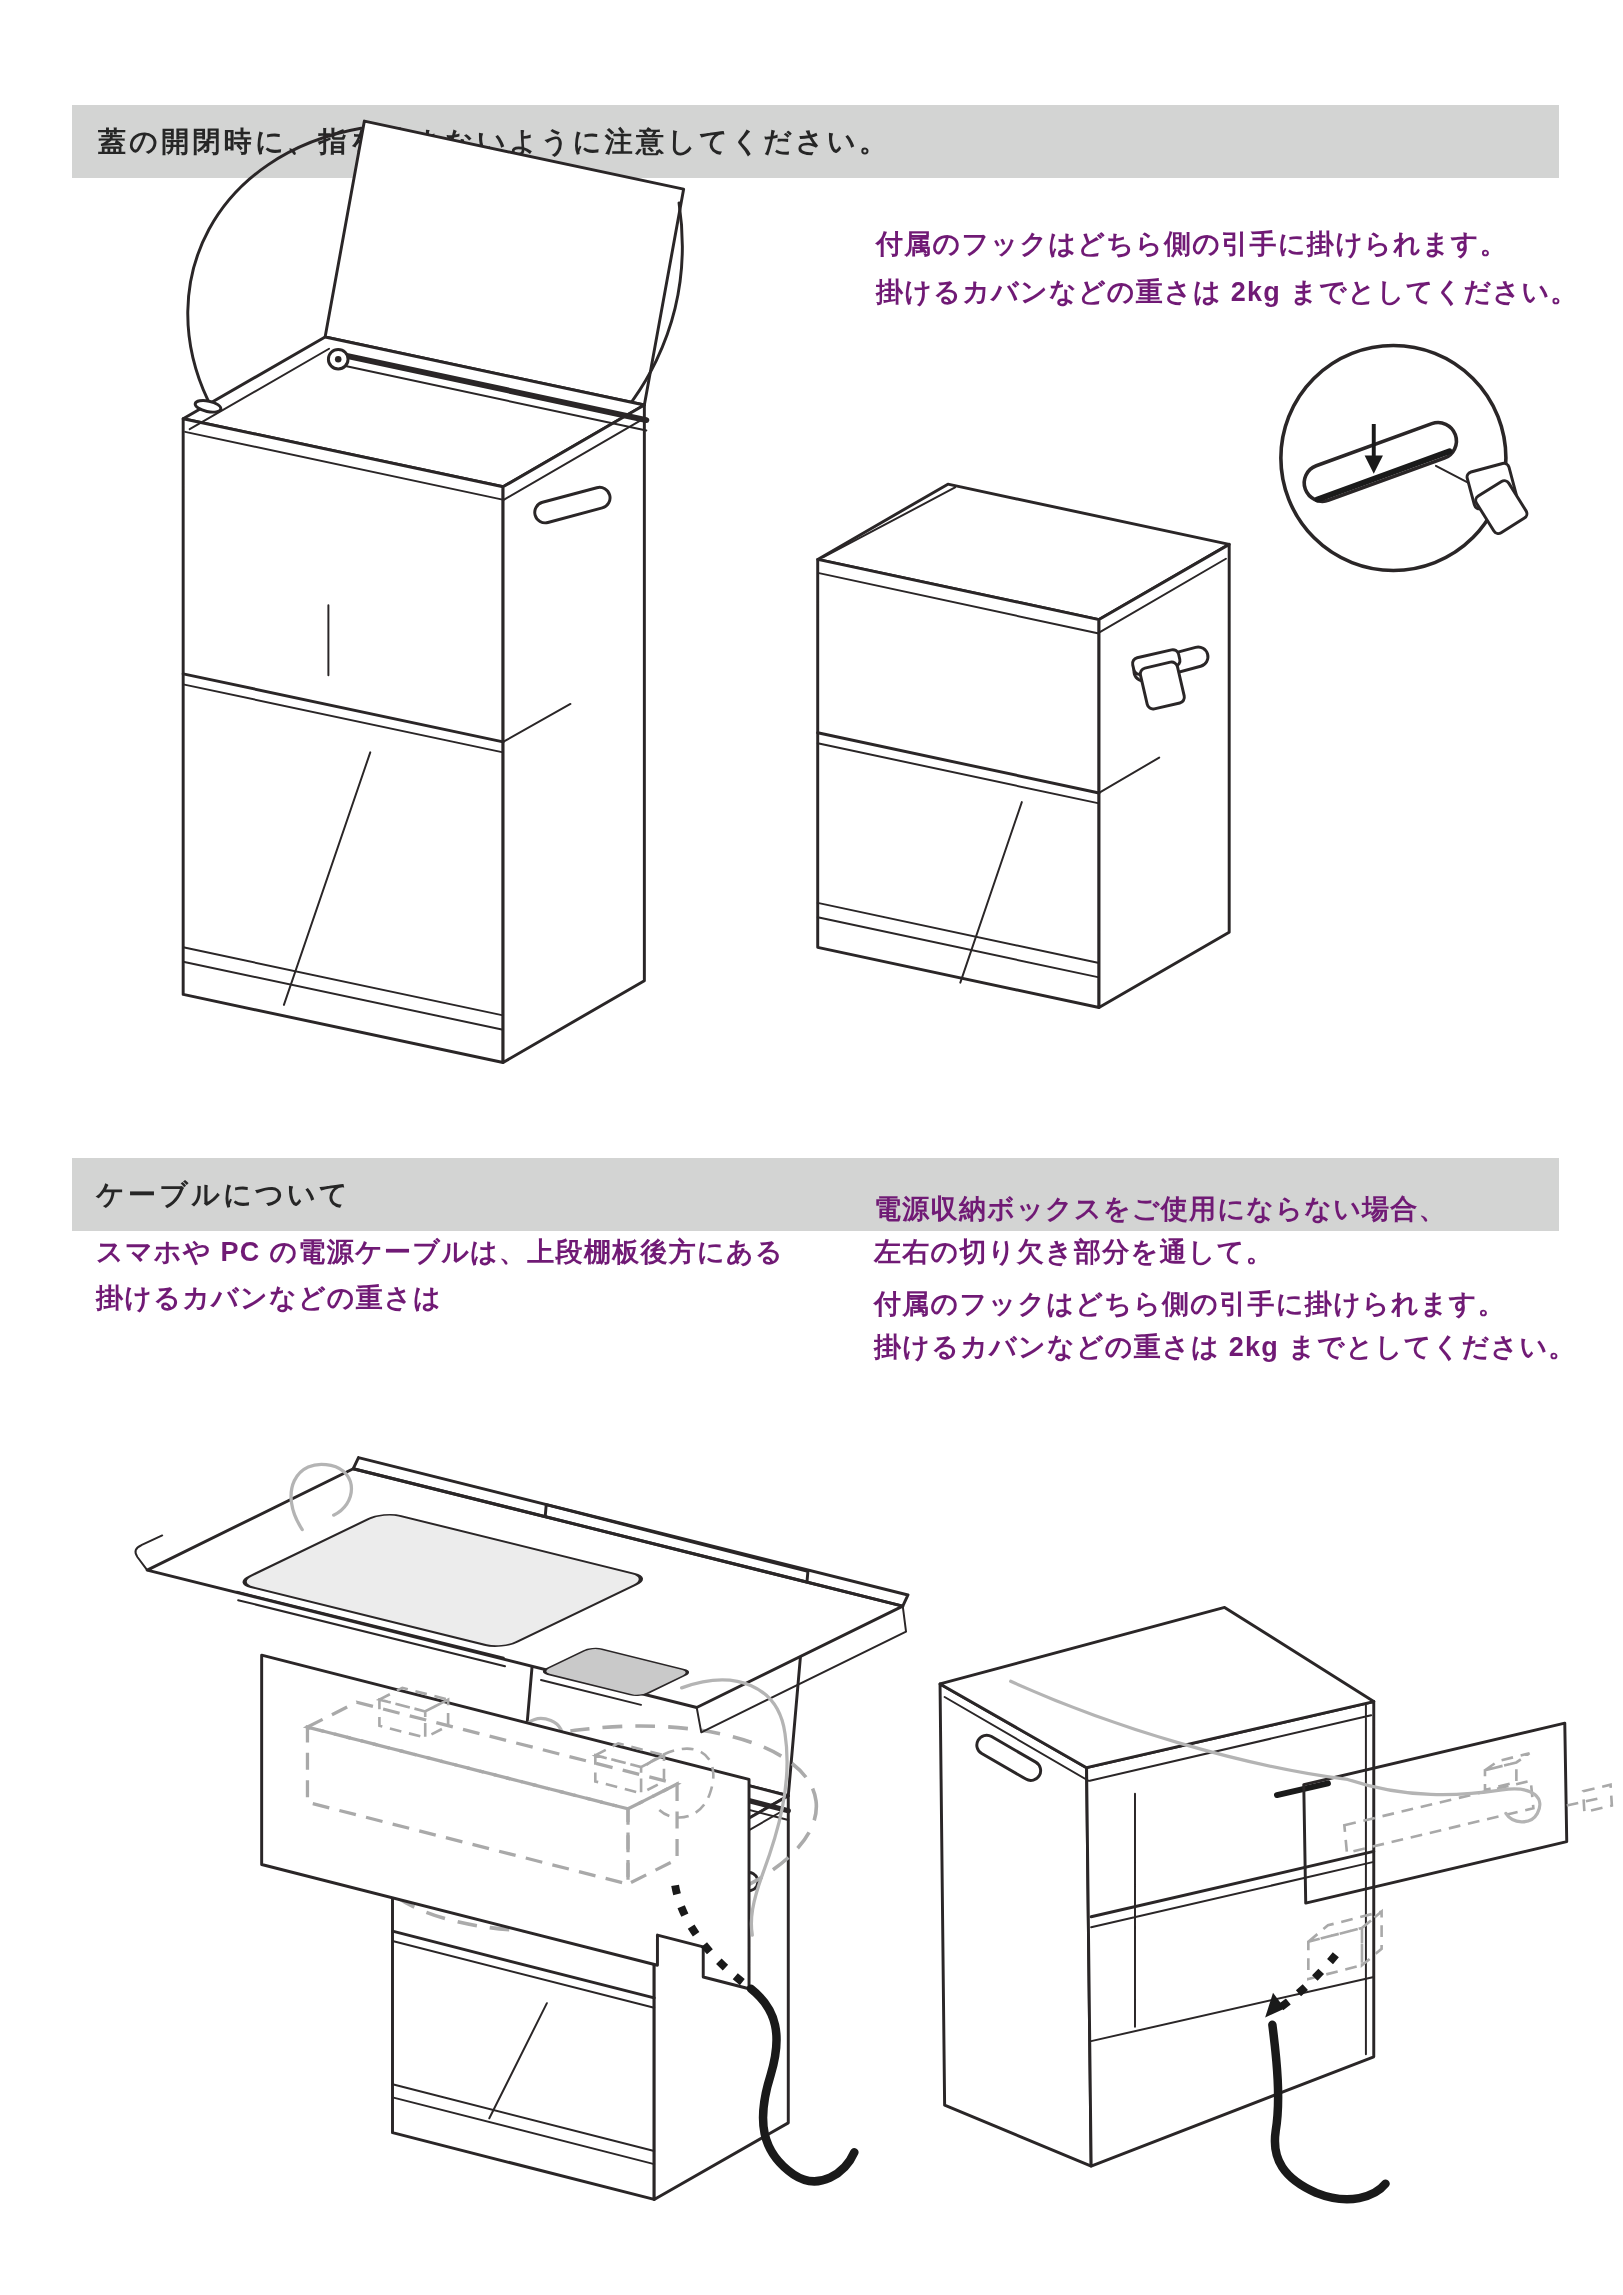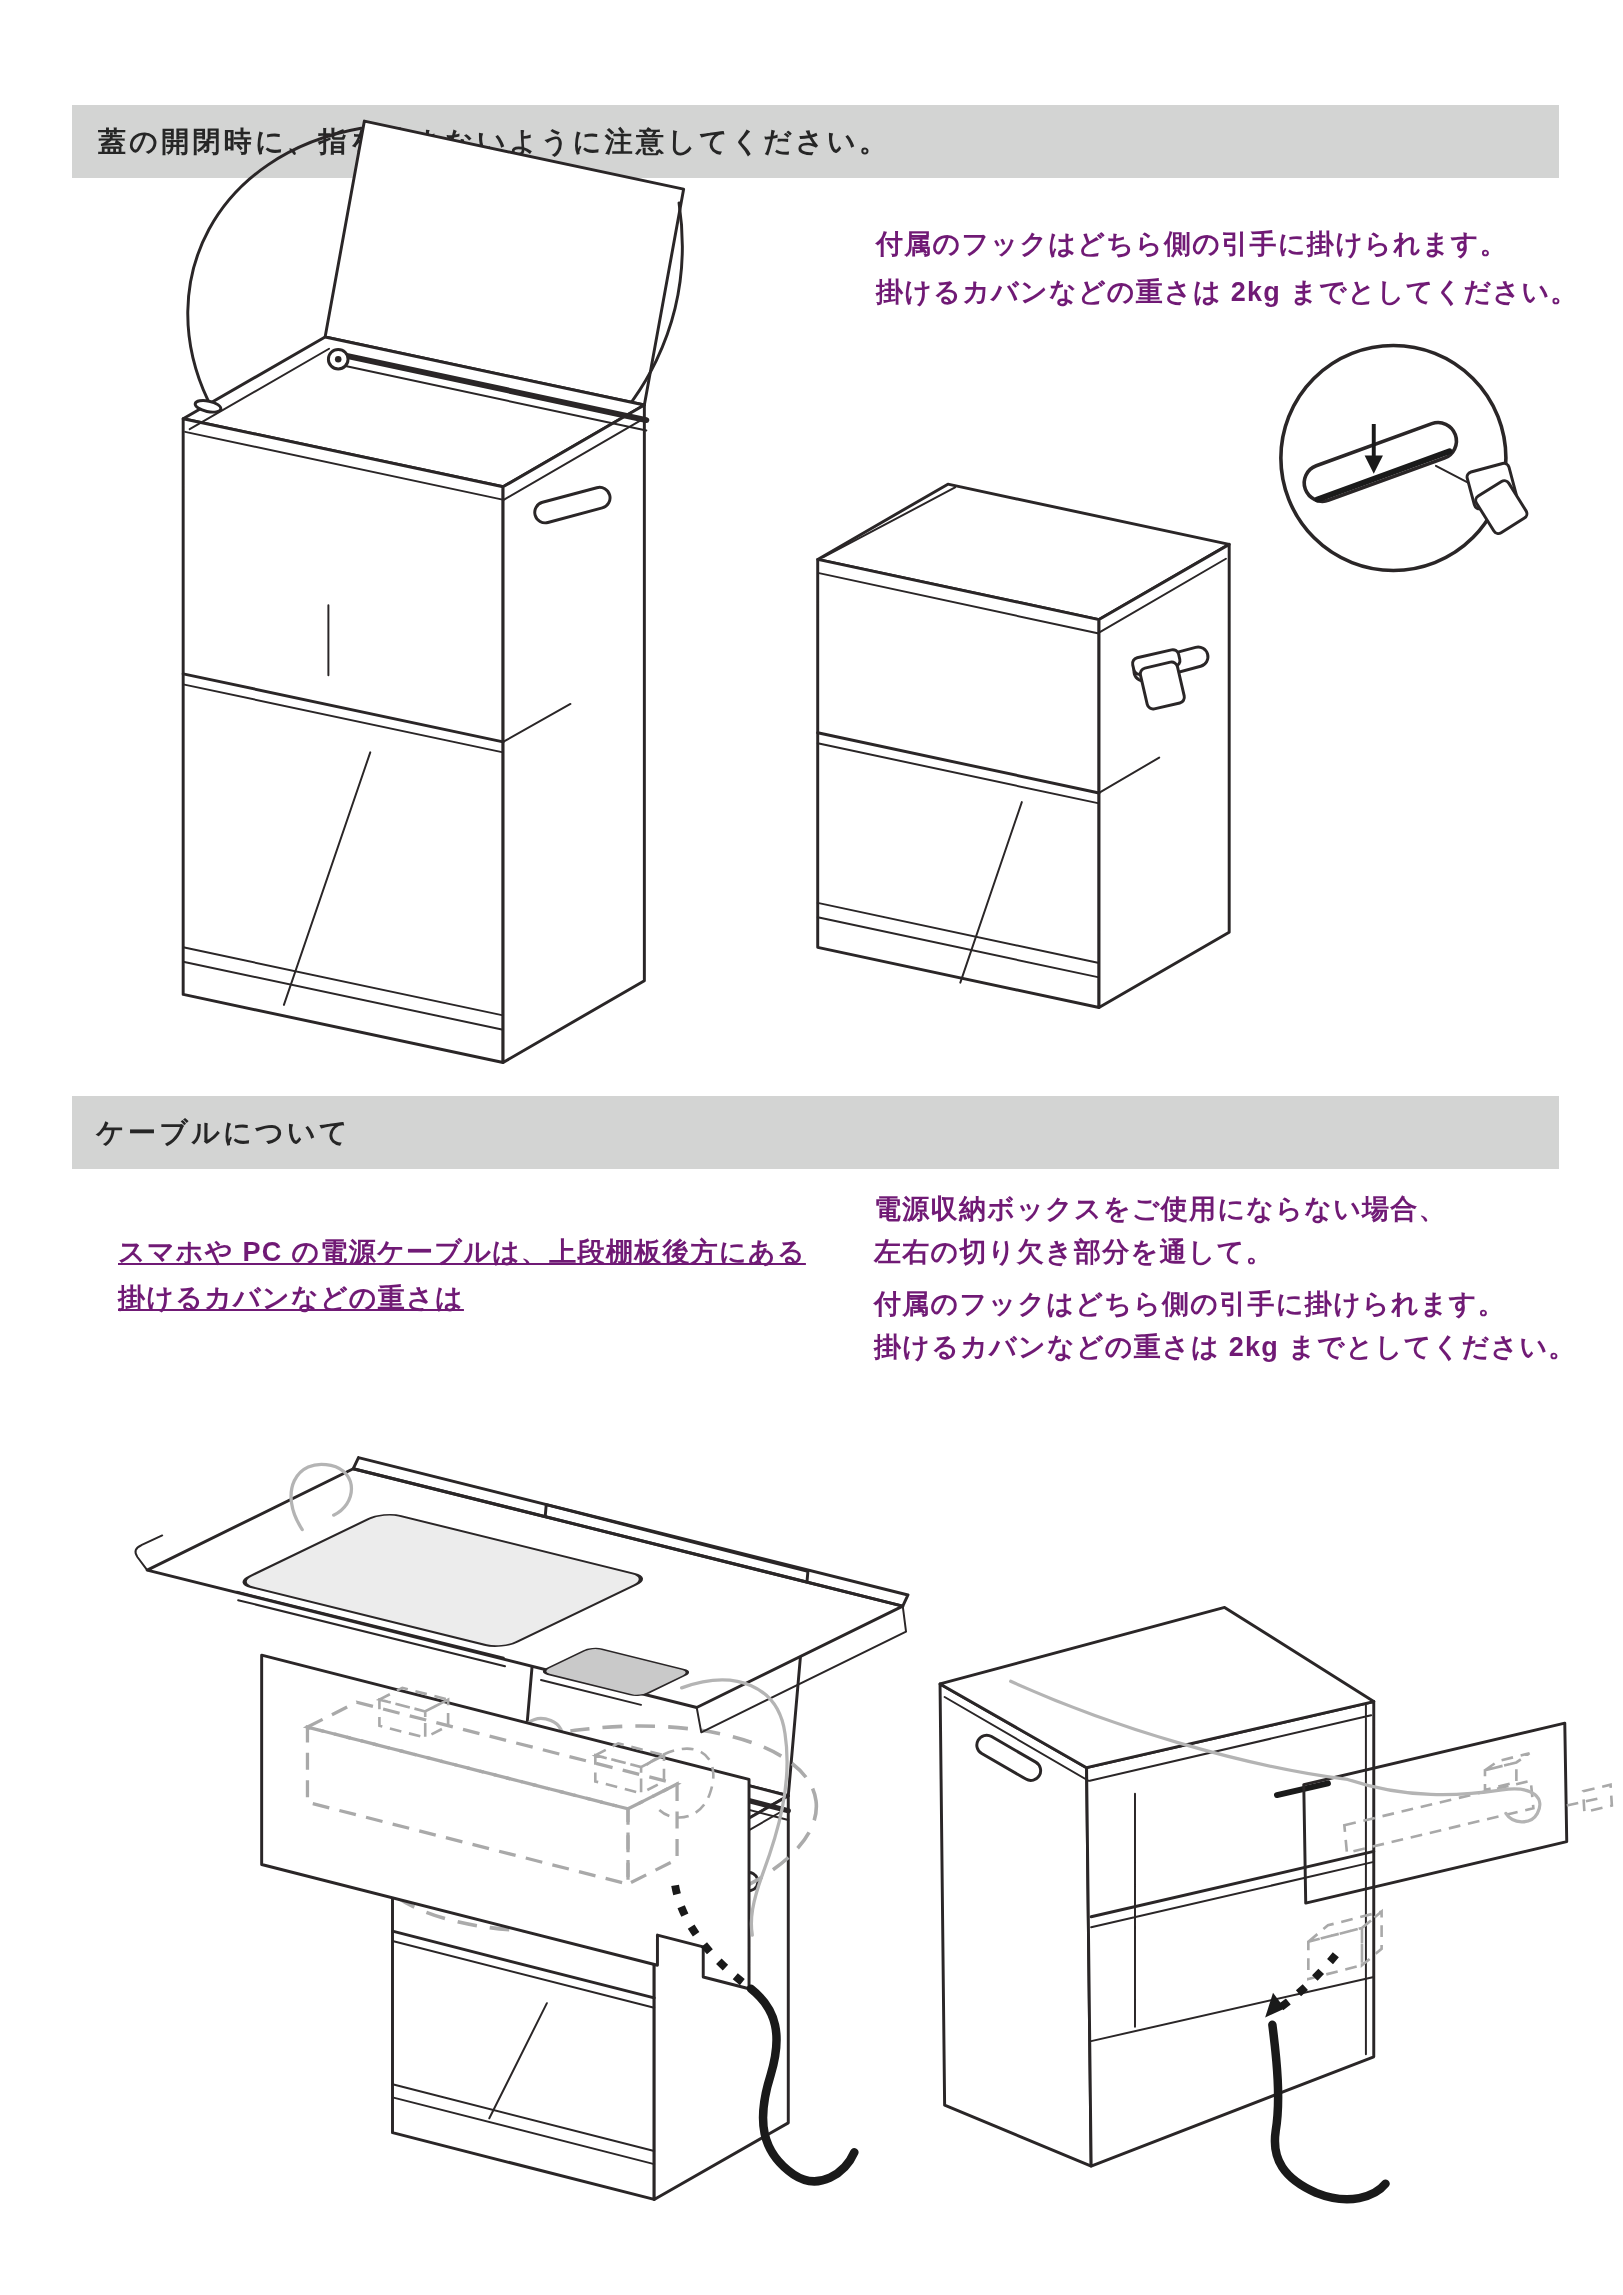--- a/index.html
+++ b/index.html
@@ -13,30 +13,30 @@
   }
   .banner{
     position:absolute;left:72px;width:1487px;height:73px;
     background:#d3d4d3;
     display:flex;align-items:center;
     padding-left:26px;box-sizing:border-box;
     font-size:28px;font-weight:bold;letter-spacing:3.3px;color:#262626;
     white-space:nowrap;
   }
   .banner.b1{top:105px;}
-  .banner.b2{top:1096px;padding-left:24px;}
+  .banner.b2{top:1158px;padding-left:24px;}
   .note{
     position:absolute;
     font-size:27px;font-weight:bold;letter-spacing:1.3px;color:#701a75;
     line-height:48px;white-space:nowrap;
   }
   .note .tight{line-height:43px;}
   .note .gap{height:9.2px;}
   .note-top-right{left:876px;top:220px;}
-  .note-cable-left{left:118px;top:1229px;line-height:46px;text-decoration:underline;}
+  .note-cable-left{left:96px;top:1229px;line-height:46px;}
   .note-cable-right{left:874px;top:1188px;line-height:43px;}
   svg.art{position:absolute;left:0;top:0;}
   
   .ln{fill:none;stroke:#2a2627;stroke-width:4.5;stroke-linecap:round;stroke-linejoin:round;}
   .ln-thin{fill:none;stroke:#2a2627;stroke-width:3;stroke-linecap:round;stroke-linejoin:round;}
   .face{fill:#ffffff;stroke:#2a2627;stroke-width:4.5;stroke-linecap:round;stroke-linejoin:round;}
   .face-bold{fill:#ffffff;stroke:#2a2627;stroke-width:5.5;stroke-linecap:round;stroke-linejoin:round;}
   .cable{fill:none;stroke:#b4b4b4;stroke-width:5;stroke-linecap:round;}
   .hidden-dash{fill:none;stroke:#a9a9a9;stroke-width:5;stroke-dasharray:26 16;stroke-linecap:butt;stroke-linejoin:miter;}
   .hidden-dash-sm{fill:none;stroke:#a9a9a9;stroke-width:4;stroke-dasharray:18 12;}

